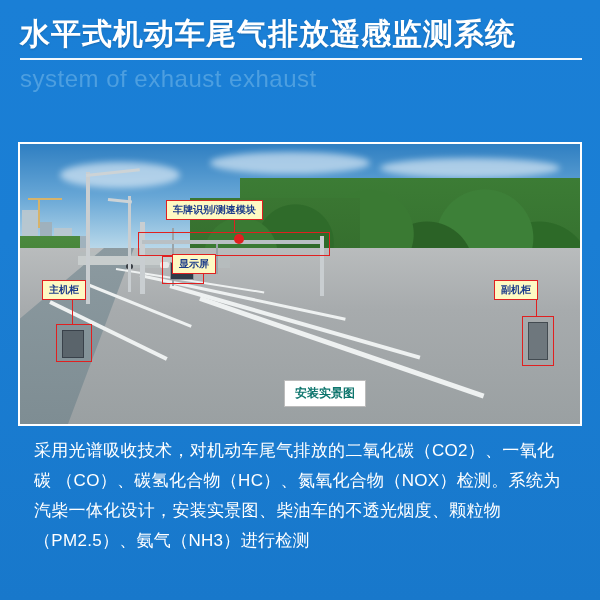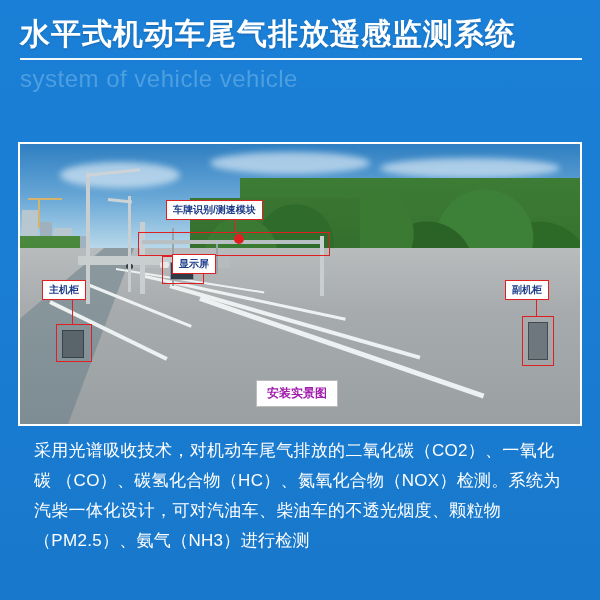--- a/index.html
+++ b/index.html
@@ -187,45 +187,45 @@
   }
   .pole-dark { background: #9aa4a9; }
   .gantry-arm {
     position: absolute;
     height: 3px;
     background: #cdd3d6;
   }
   
   .anno {
     position: absolute;
-    background: #ffffff;
+    background: #fef9c3;
     border: 1px solid #e02020;
     color: #1a3a8a;
     font-size: 10px;
     line-height: 14px;
     padding: 2px 6px;
     white-space: nowrap;
     font-weight: bold;
   }
   .red-rect {
     position: absolute;
     border: 1px solid #e02020;
     background: transparent;
   }
   .red-line {
     position: absolute;
     background: #e02020;
   }
   .caption-box {
     position: absolute;
-    left: 236px;
+    left: 264px;
     top: 236px;
     background: #ffffff;
     border: 1px solid #bcbcbc;
-    color: #a21caf;
+    color: #0f766e;
     font-size: 12px;
     font-weight: bold;
     padding: 4px 10px;
     white-space: nowrap;
   }
   
   .body-text {
     position: absolute;
     left: 34px;
     top: 436px;
@@ -238,21 +238,21 @@
 </style>
 </head>
 <body>
 
 <div class="poster">
 
   <div class="header">
     <div class="title-cn">水平式机动车尾气排放遥感监测系统</div>
     <div class="title-rule"></div>
     <div class="title-en">
-      <div>system of vehicle vehicle</div>
+      <div>system of exhaust exhaust</div>
     </div>
   </div>
 
   <div class="photo-wrap">
     <div class="photo">
 
       <div class="sky"></div>
       <div class="cloud" style="left:40px; top:18px; width:120px; height:26px;"></div>
       <div class="cloud" style="left:190px; top:8px; width:160px; height:22px;"></div>
       <div class="cloud" style="left:360px; top:14px; width:180px; height:20px;"></div>
@@ -308,21 +308,21 @@
       <div class="red-rect" style="left:502px; top:172px; width:30px; height:48px;"></div>
 
       <div class="red-line" style="left:214px; top:74px; width:1px; height:14px;"></div>
       <div class="red-line" style="left:162px; top:126px; width:1px; height:0px;"></div>
       <div class="red-line" style="left:52px; top:152px; width:1px; height:28px;"></div>
       <div class="red-line" style="left:516px; top:152px; width:1px; height:20px;"></div>
 
       <div class="anno" style="left:146px; top:56px;">车牌识别/测速模块</div>
       <div class="anno" style="left:152px; top:110px;">显示屏</div>
       <div class="anno" style="left:22px; top:136px;">主机柜</div>
-      <div class="anno" style="left:485px; top:136px;">副机柜</div>
+      <div class="anno" style="left:474px; top:136px;">副机柜</div>
 
       <div class="caption-box">安装实景图</div>
     </div>
   </div>
 
-  <div class="body-text">采用光谱吸收技术，对机动车尾气排放的二氧化碳（CO2）、一氧化碳 （CO）、碳氢化合物（HC）、氮氧化合物（NOX）检测。系统为汽柴一体化设计，可对汽油车、柴油车的不透光烟度、颗粒物（PM2.5）、氨气（NH3）进行检测</div>
+  <div class="body-text">采用光谱吸收技术，对机动车尾气排放的二氧化碳（CO2）、一氧化碳 （CO）、碳氢化合物（HC）、氮氧化合物（NOX）检测。系统为汽柴一体化设计，安装实景图、柴油车的不透光烟度、颗粒物（PM2.5）、氨气（NH3）进行检测</div>
 
 </div>
 
 </body></html>

